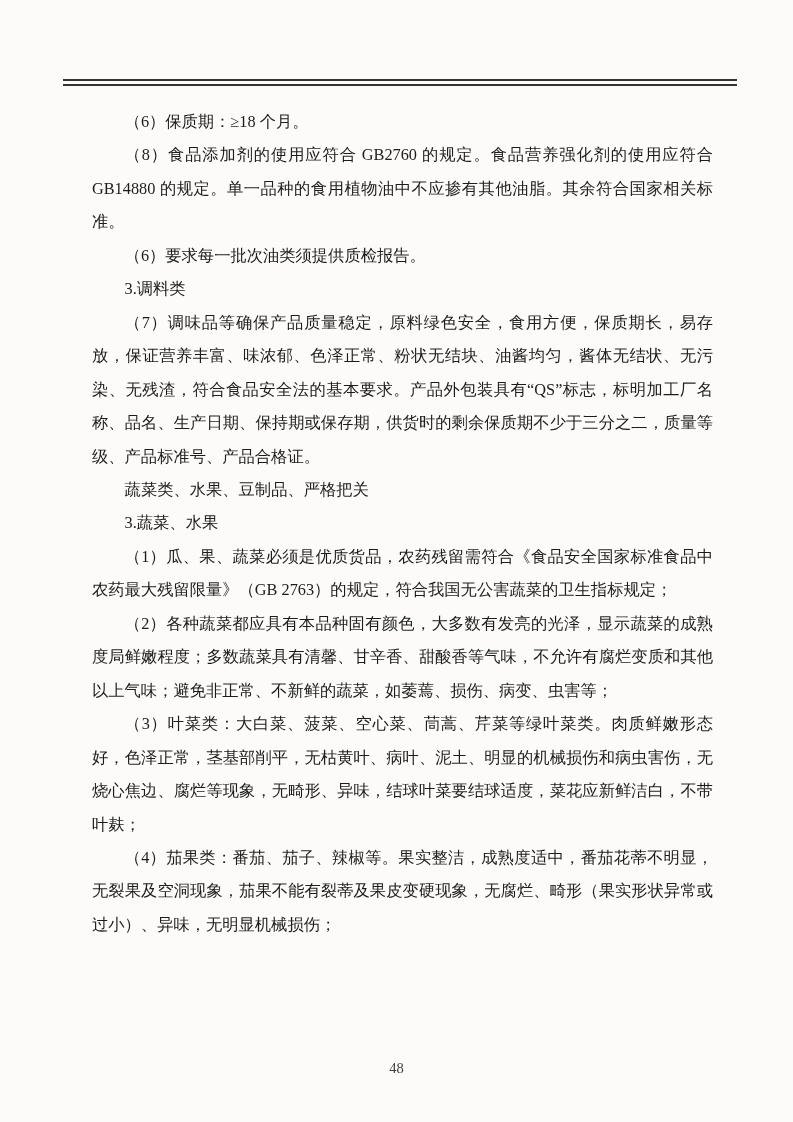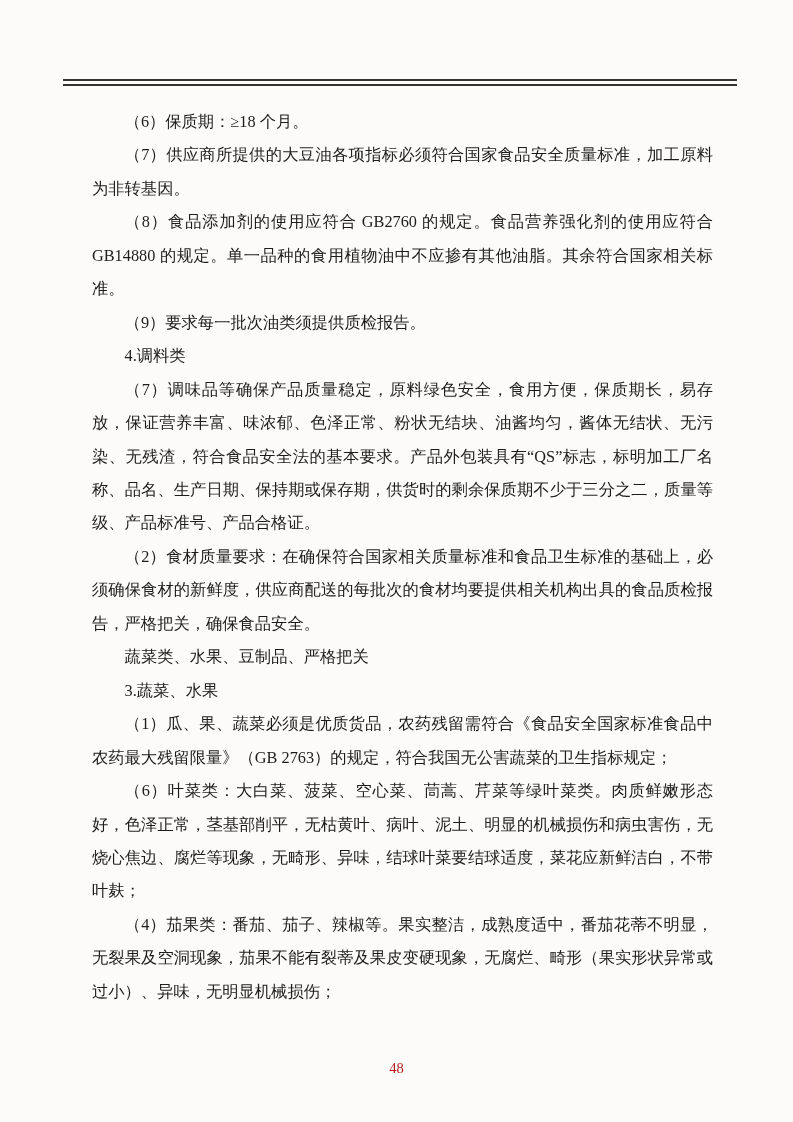--- a/index.html
+++ b/index.html
@@ -44,43 +44,42 @@
     padding: 0;
     text-indent: 2em;
     overflow-wrap: break-word;
   }
   .page-number {
     position: absolute;
     left: 0;
     right: 0;
     top: 1058px;
     text-align: center;
-    color: #b91c1c;
+    color: #404040;
     font-size: 14.5px;
     line-height: 20px;
     font-family: Liberation Serif, serif;
   }
 </style>
 </head>
 <body>
 
 <div class="page">
 
   <div class="header-rule"></div>
 
   <div class="content">
     <p>（6）保质期：≥18 个月。</p>
-    <p>（7）供应商所提供的大豆油各项指标必须符合国家食品安全质量标准，加工原料为非转基因。</p>
     <p>（8）食品添加剂的使用应符合 GB2760 的规定。食品营养强化剂的使用应符合 GB14880 的规定。单一品种的食用植物油中不应掺有其他油脂。其余符合国家相关标准。</p>
-    <p>（9）要求每一批次油类须提供质检报告。</p>
-    <p>4.调料类</p>
+    <p>（6）要求每一批次油类须提供质检报告。</p>
+    <p>3.调料类</p>
     <p>（7）调味品等确保产品质量稳定，原料绿色安全，食用方便，保质期长，易存放，保证营养丰富、味浓郁、色泽正常、粉状无结块、油酱均匀，酱体无结状、无污染、无残渣，符合食品安全法的基本要求。产品外包装具有“QS”标志，标明加工厂名称、品名、生产日期、保持期或保存期，供货时的剩余保质期不少于三分之二，质量等级、产品标准号、产品合格证。</p>
-    <p>（2）食材质量要求：在确保符合国家相关质量标准和食品卫生标准的基础上，必须确保食材的新鲜度，供应商配送的每批次的食材均要提供相关机构出具的食品质检报告，严格把关，确保食品安全。</p>
     <p>蔬菜类、水果、豆制品、严格把关</p>
     <p>3.蔬菜、水果</p>
     <p>（1）瓜、果、蔬菜必须是优质货品，农药残留需符合《食品安全国家标准食品中农药最大残留限量》（GB 2763）的规定，符合我国无公害蔬菜的卫生指标规定；</p>
-    <p>（6）叶菜类：大白菜、菠菜、空心菜、茼蒿、芹菜等绿叶菜类。肉质鲜嫩形态好，色泽正常，茎基部削平，无枯黄叶、病叶、泥土、明显的机械损伤和病虫害伤，无烧心焦边、腐烂等现象，无畸形、异味，结球叶菜要结球适度，菜花应新鲜洁白，不带叶麸；</p>
+    <p>（2）各种蔬菜都应具有本品种固有颜色，大多数有发亮的光泽，显示蔬菜的成熟度局鲜嫩程度；多数蔬菜具有清馨、甘辛香、甜酸香等气味，不允许有腐烂变质和其他以上气味；避免非正常、不新鲜的蔬菜，如萎蔫、损伤、病变、虫害等；</p>
+    <p>（3）叶菜类：大白菜、菠菜、空心菜、茼蒿、芹菜等绿叶菜类。肉质鲜嫩形态好，色泽正常，茎基部削平，无枯黄叶、病叶、泥土、明显的机械损伤和病虫害伤，无烧心焦边、腐烂等现象，无畸形、异味，结球叶菜要结球适度，菜花应新鲜洁白，不带叶麸；</p>
     <p>（4）茄果类：番茄、茄子、辣椒等。果实整洁，成熟度适中，番茄花蒂不明显，无裂果及空洞现象，茄果不能有裂蒂及果皮变硬现象，无腐烂、畸形（果实形状异常或过小）、异味，无明显机械损伤；</p>
   </div>
 
   <div class="page-number">48</div>
 
 </div>
 
 </body></html>

